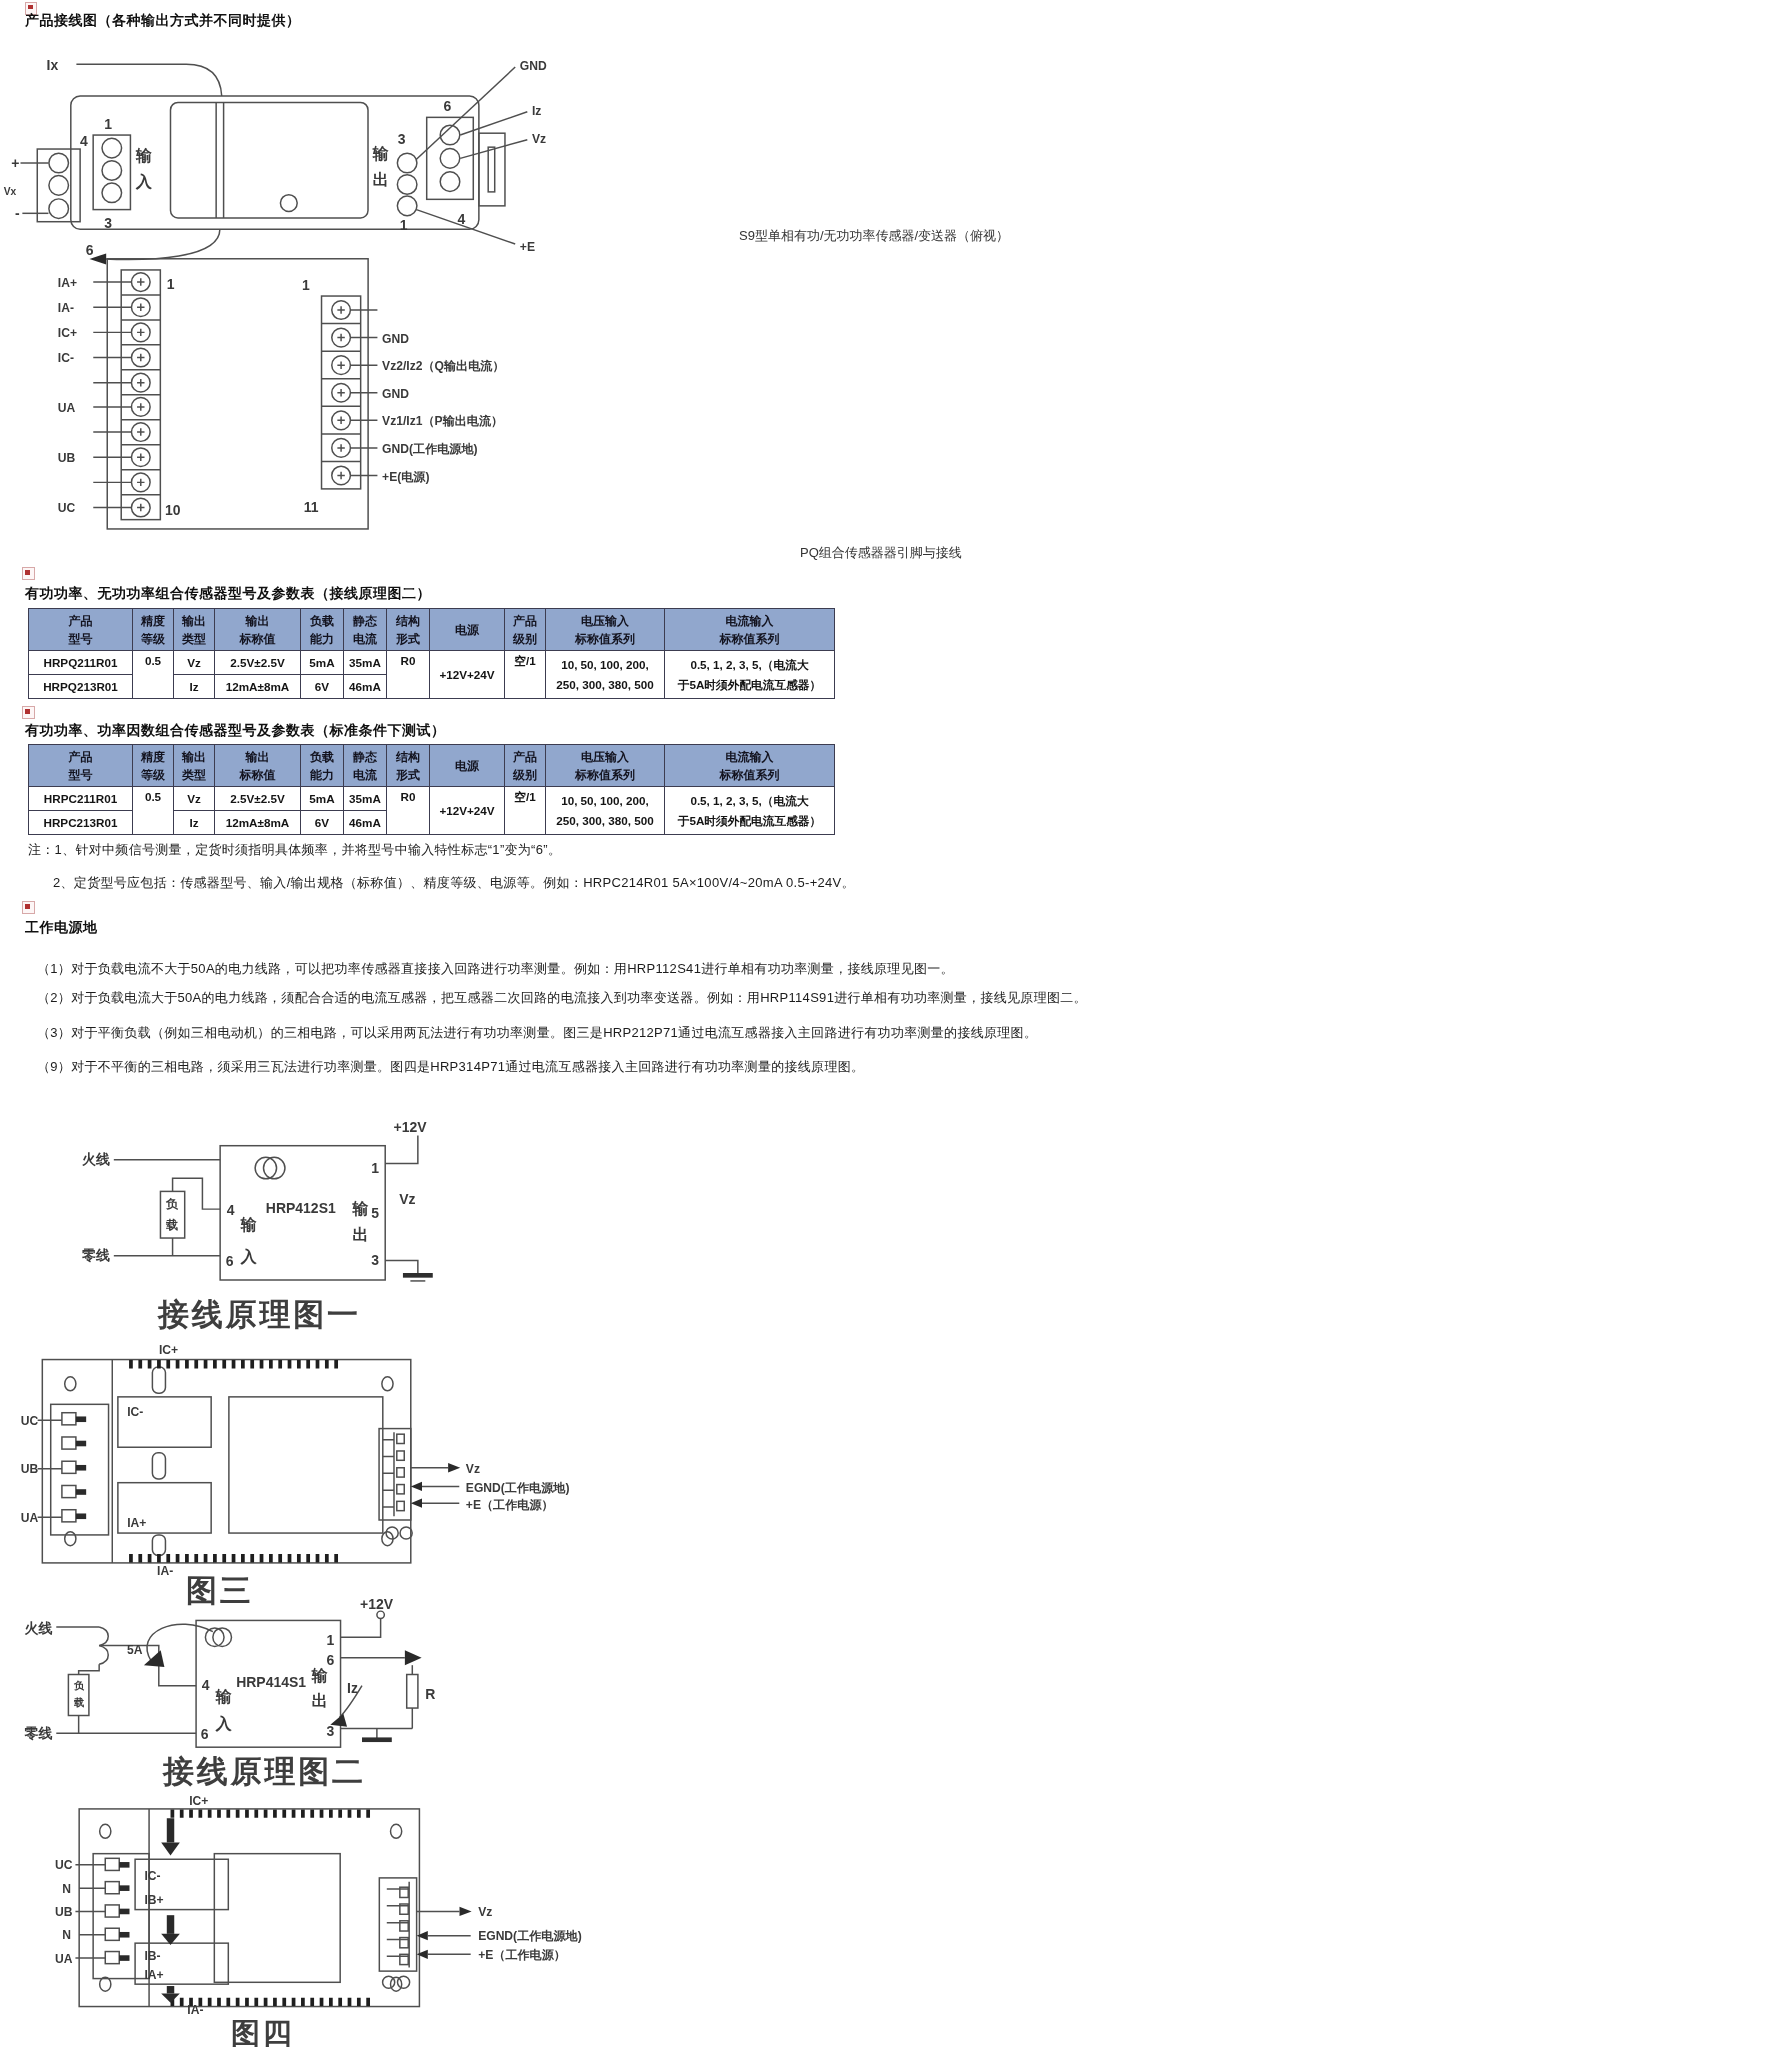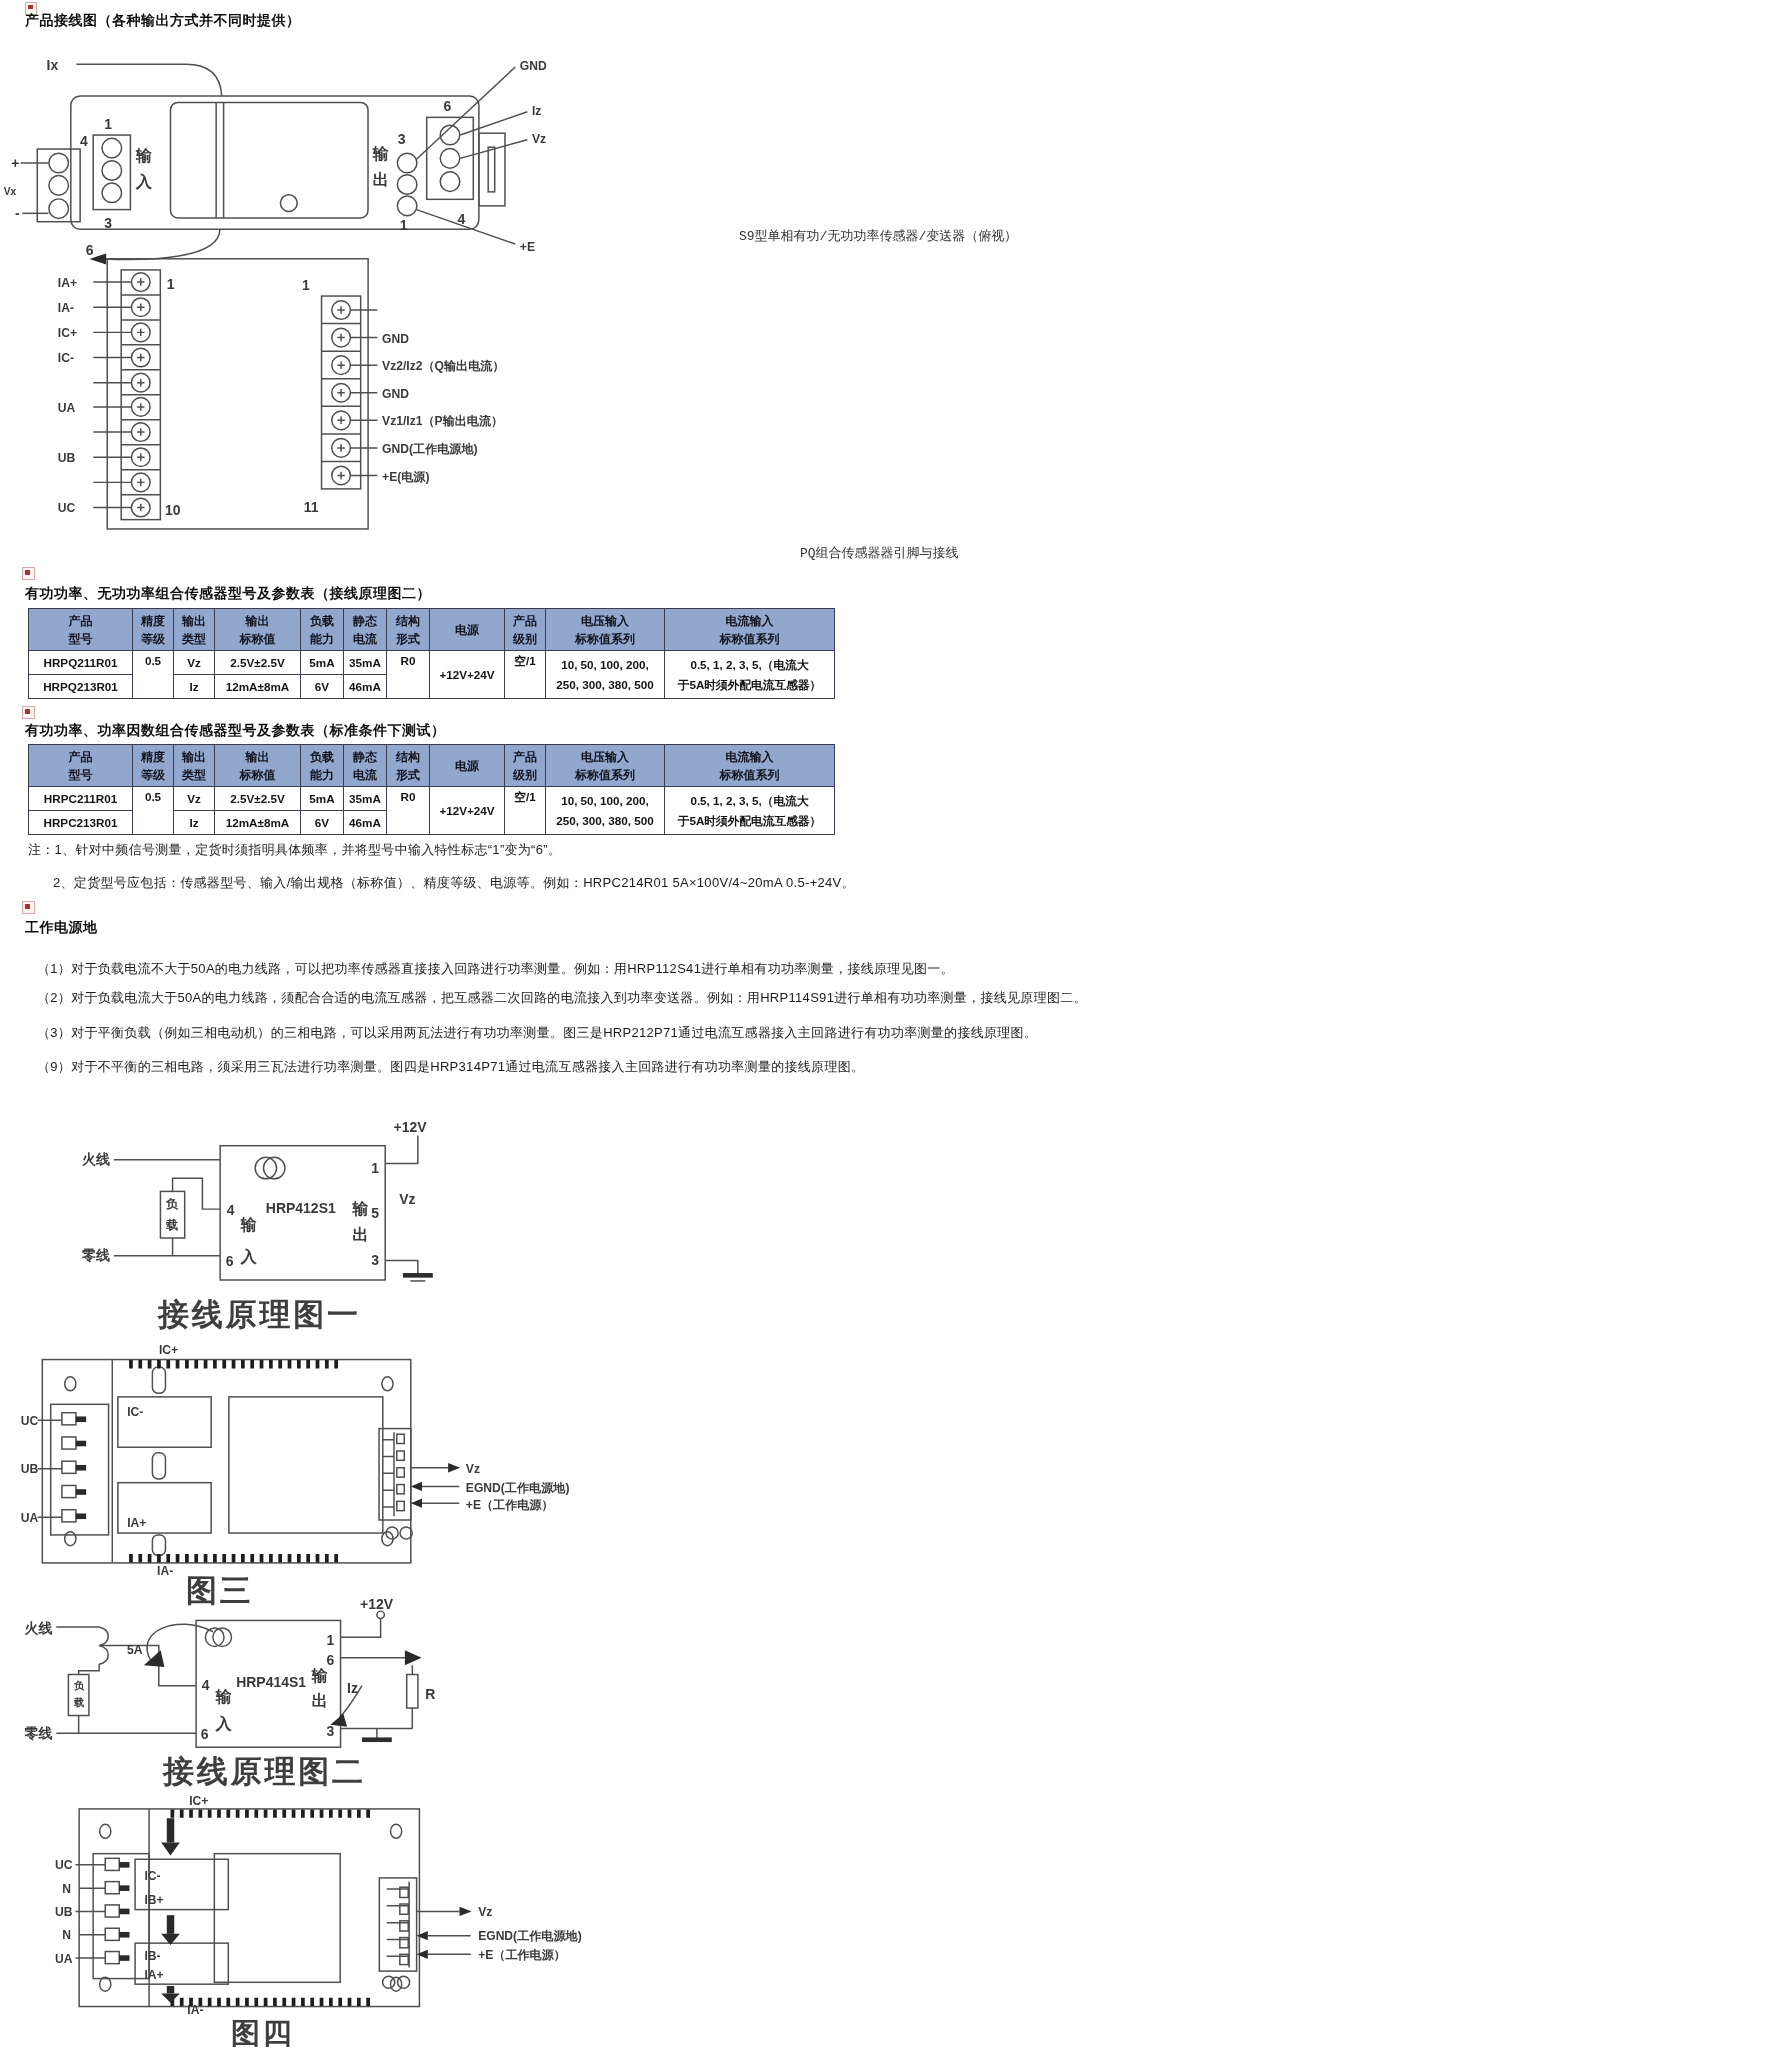--- a/index.html
+++ b/index.html
@@ -1,20 +1,20 @@
 <!DOCTYPE html>
 <html style="font-size:15px"><head>
 <meta charset="utf-8">
 <style>
   html,body{margin:0;padding:0;}
   body{width:1790px;height:2057px;background:#ffffff;position:relative;overflow:hidden;
        font-family:"Liberation Sans",sans-serif;color:#1c1c1c;}
   .abs{position:absolute;}
   .sec-h{font-size:14px;font-weight:bold;color:#101010;letter-spacing:0.5px;}
-  .cap{font-size:13px;color:#333;font-family:Liberation Mono, monospace;}
+  .cap{font-size:13px;color:#333;}
   .para{font-size:13px;color:#1c1c1c;letter-spacing:0.3px;}
   .figcap{font-size:31px;color:#3e3e3e;font-weight:700;letter-spacing:2.8px;}
   .redicon{width:10.3px;height:11.2px;border:0.9px solid #d7a8a8;background:#fdf6f6;}
   .redicon div{width:4.7px;height:4.7px;background:#b03030;margin:1.9px;}
   table{border-collapse:collapse;table-layout:fixed;background:#fff;}
   th,td{border:0.9px solid #3c3c50;text-align:center;padding:0 1.9px;overflow:hidden;}
   th{background:#91a7cd;color:#13131f;font-weight:bold;font-size:12px;line-height:1.5;
      white-space:pre-line;height:41px;}
   td{font-size:11.7px;font-weight:700;color:#141414;height:23px;}
   .vtop{vertical-align:top;padding-top:2.8px;}

